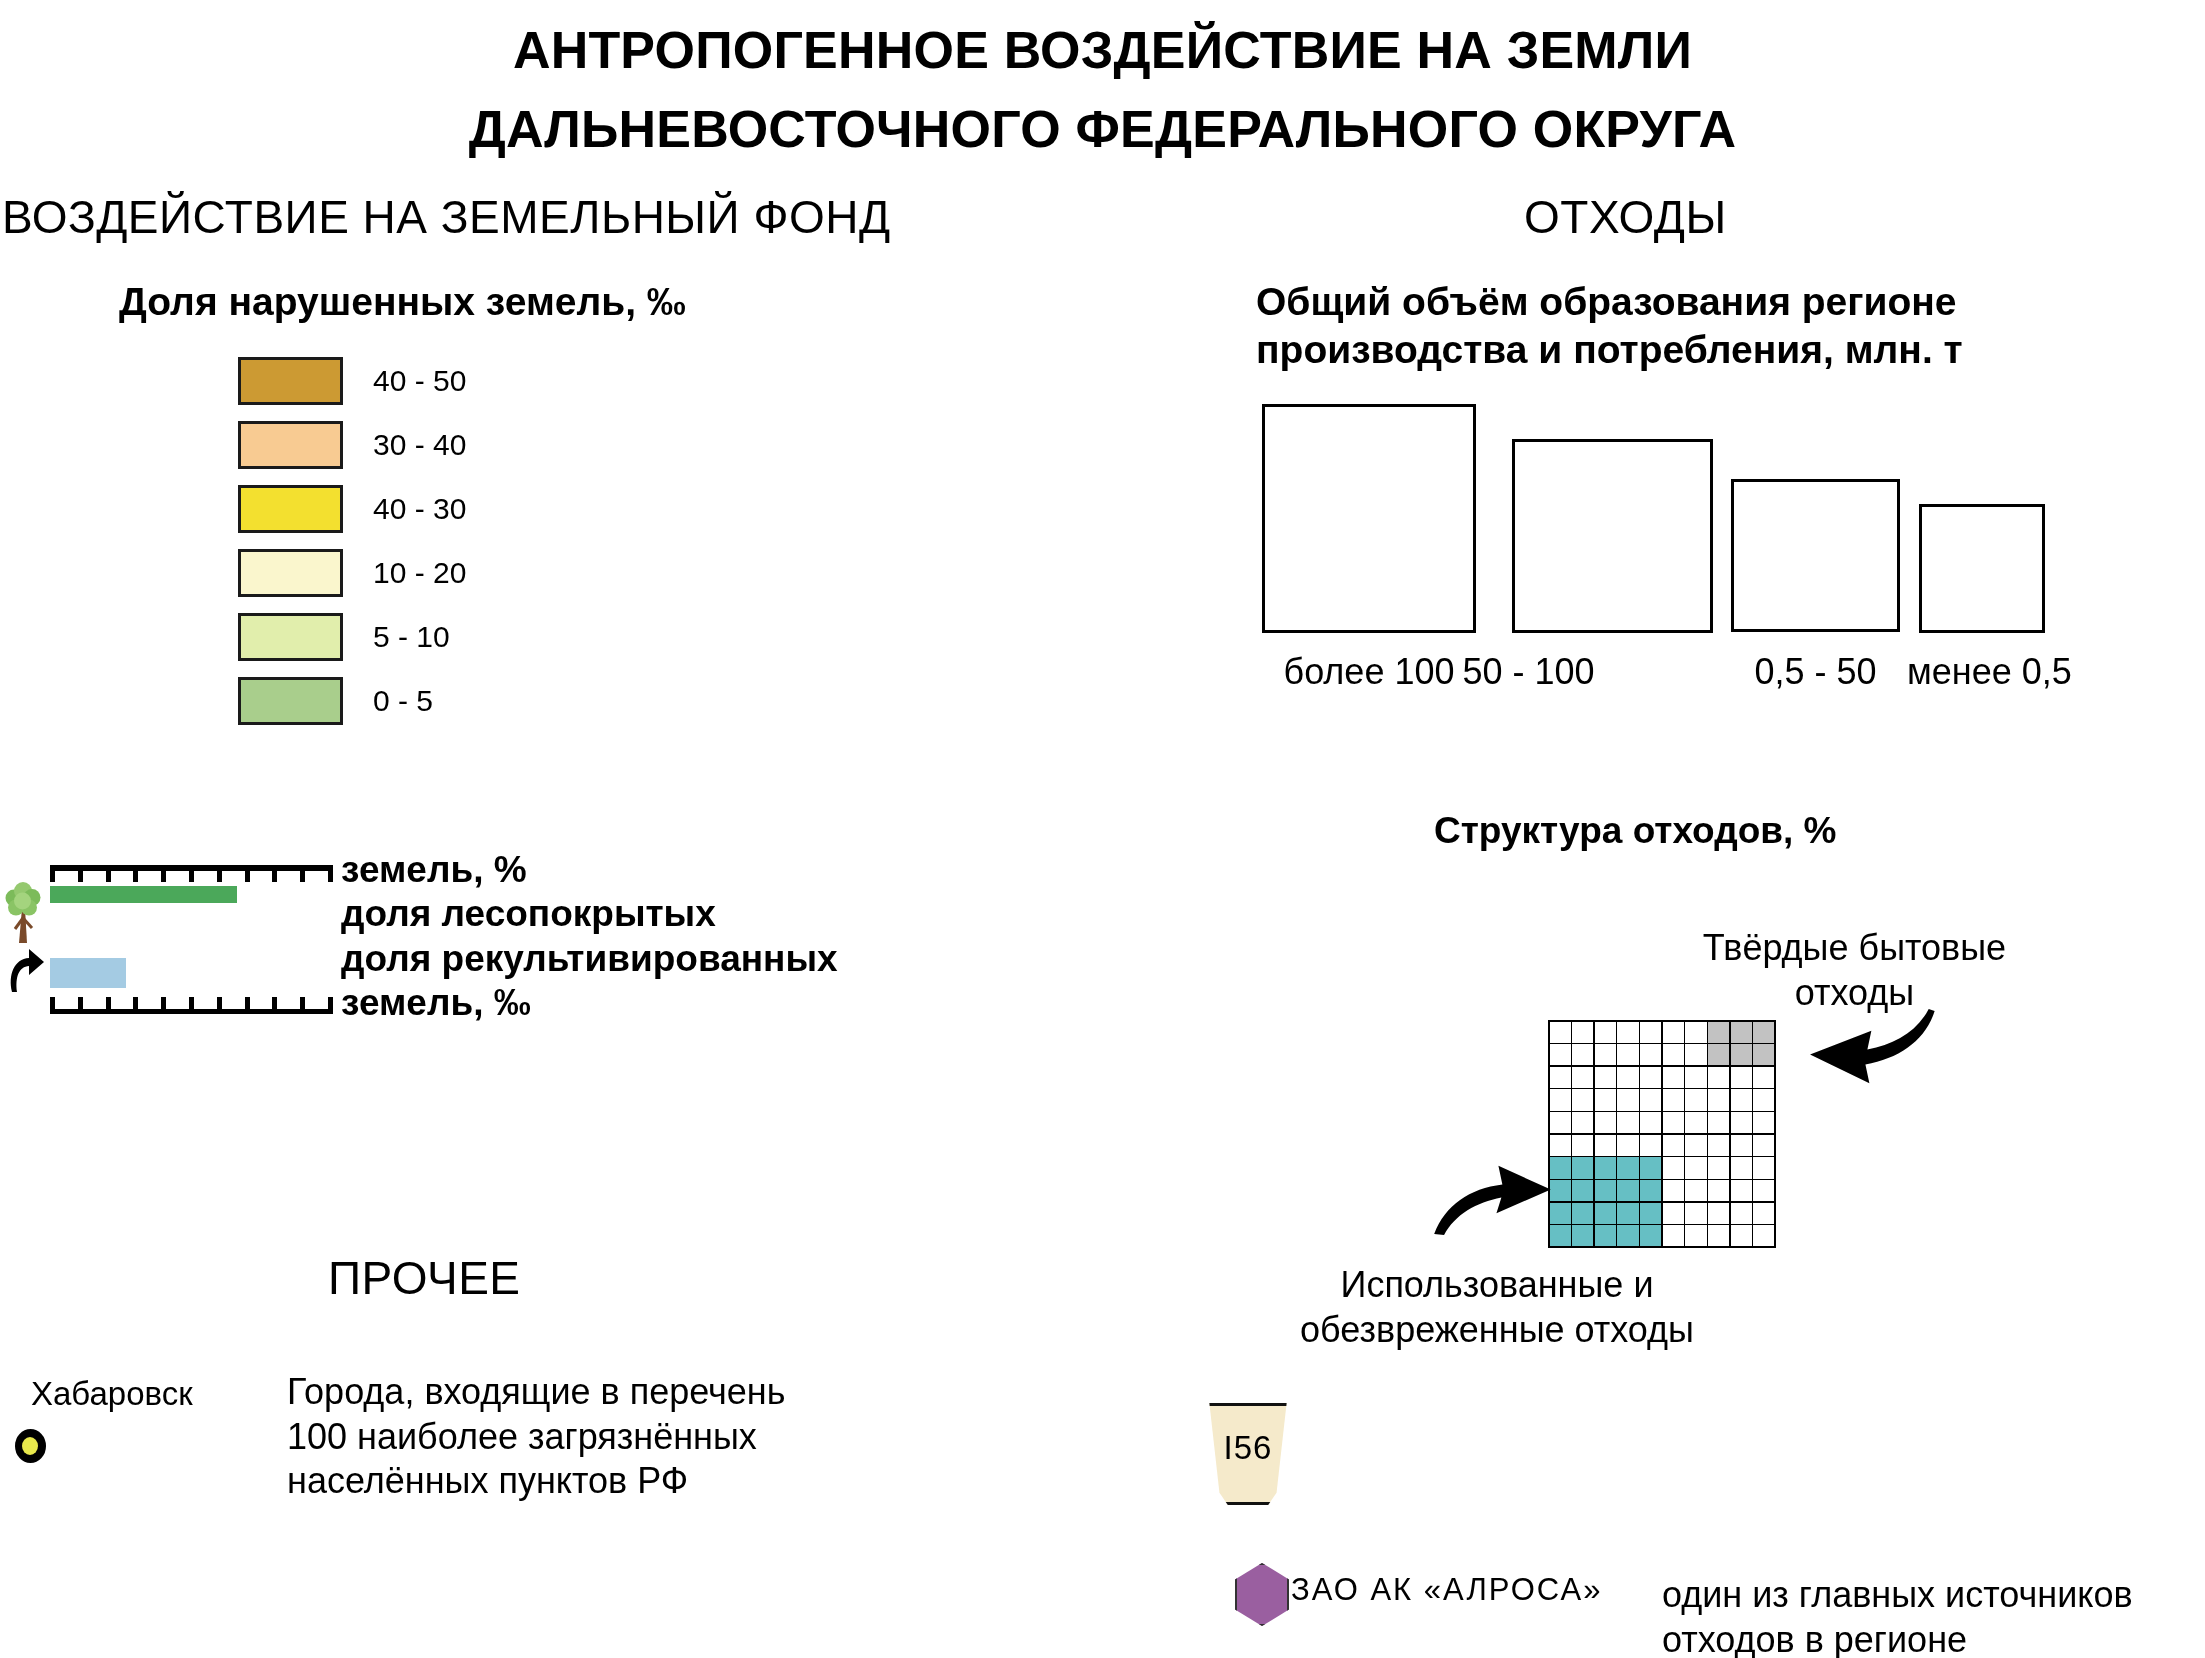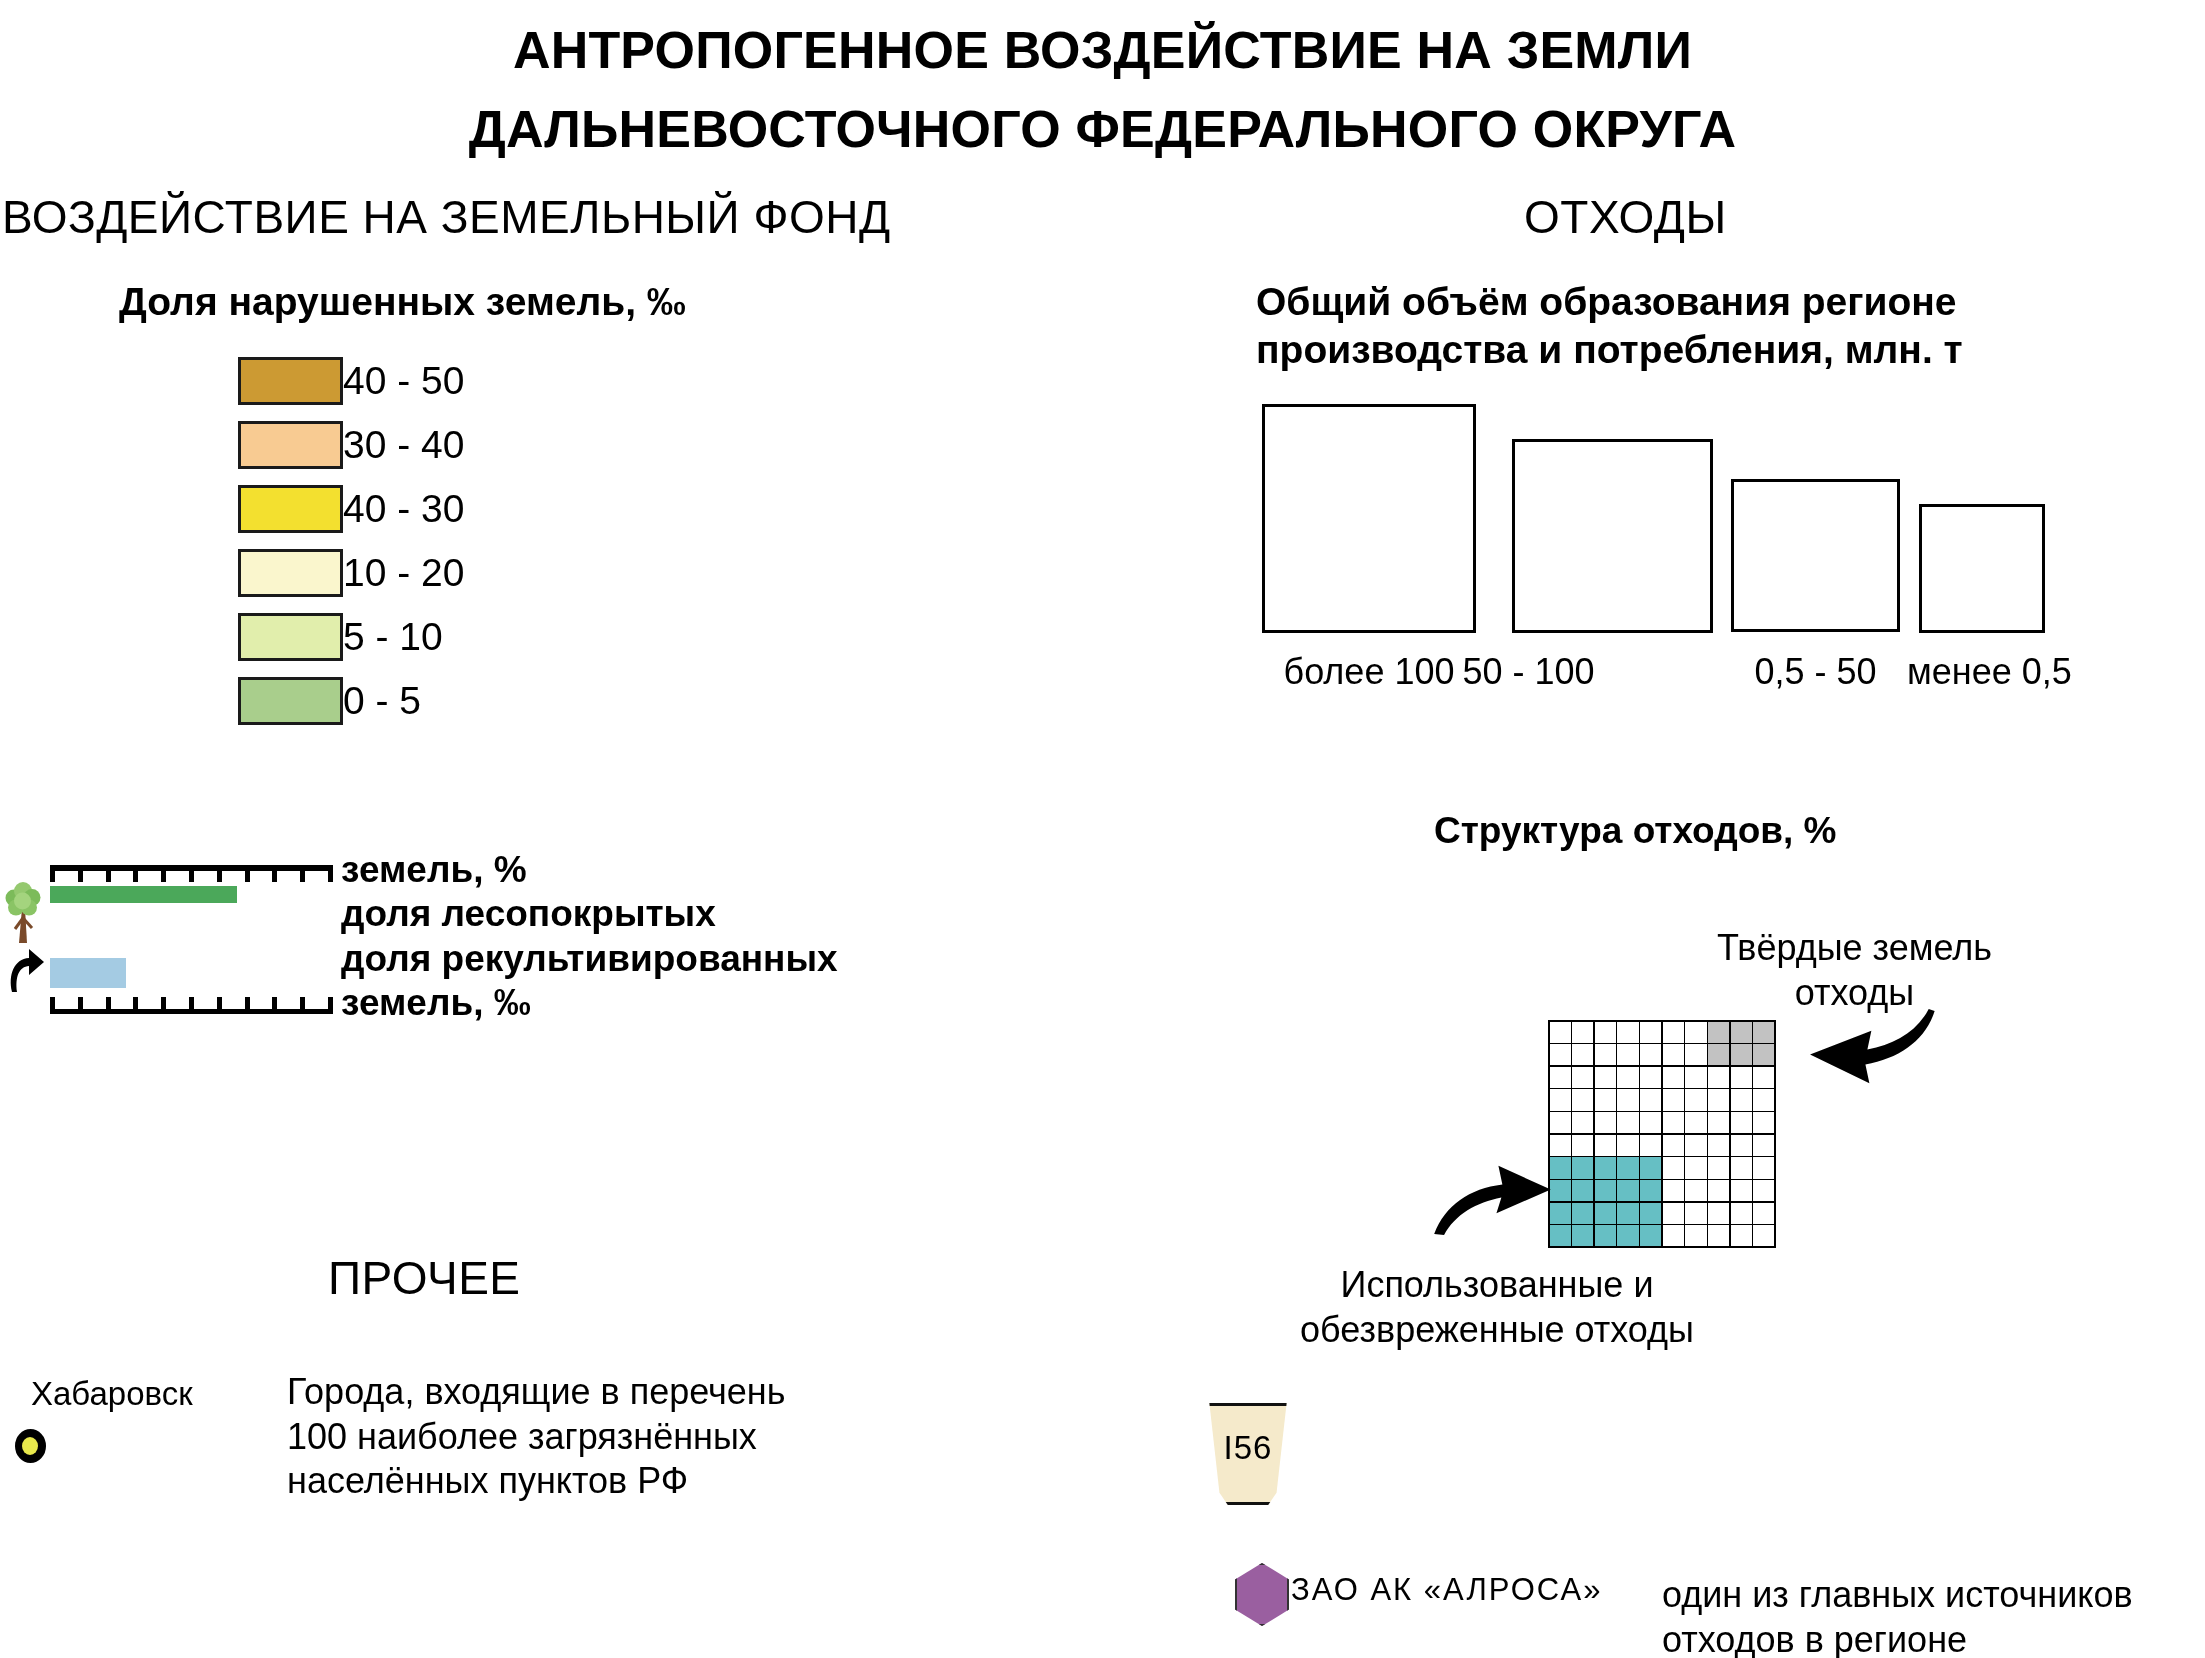--- a/index.html
+++ b/index.html
@@ -59,21 +59,22 @@
     height: 56px;
     margin-bottom: 8px;
   }
   .ramp-swatch {
     width: 105px;
     height: 48px;
     border: 3.5px solid #1a1a1a;
     box-sizing: border-box;
   }
   .ramp-label {
-    font-size: 39px;
+    margin-left: 30px;
+    font-size: 30px;
     white-space: nowrap;
   }
 
   
   .scale-block { position: absolute; }
   .ruler {
     position: relative;
     width: 283px;
     height: 17px;
   }
@@ -379,21 +380,21 @@
   <div class="waste-bar" style="left:1919px; top:504px; width:126px; height:129px;"></div>
 
   <div class="waste-bar-label" style="left:1262px; top:651px; width:214px;">более 100</div>
   <div class="waste-bar-label" style="left:1428px; top:651px; width:201px;">50 - 100</div>
   <div class="waste-bar-label" style="left:1731px; top:651px; width:169px;">0,5 - 50</div>
   <div class="waste-bar-label" style="left:1907px; top:651px; width:149px;">менее 0,5</div>
 
   <div class="abs sub-heading" style="left:1434px; top:808px; font-size:37px;">Структура отходов, %</div>
 
   <div class="grid-callout" style="left:1681px; top:926px; text-align:center; width:347px;">
-    <div>Твёрдые земель</div>
+    <div>Твёрдые бытовые</div>
     <div>отходы</div>
   </div>
 
   <svg class="abs" style="left:1777px; top:1009px;" width="164" height="89" viewBox="0 0 330 180">
     <path d="M318 4 C300 62 248 100 178 112 L186 150 L66 92 L190 44 L182 82 C236 72 282 46 306 0 Z" fill="#000000"></path>
   </svg>
 
   <div id="waste-grid">
 
     <div class="cell"></div>

